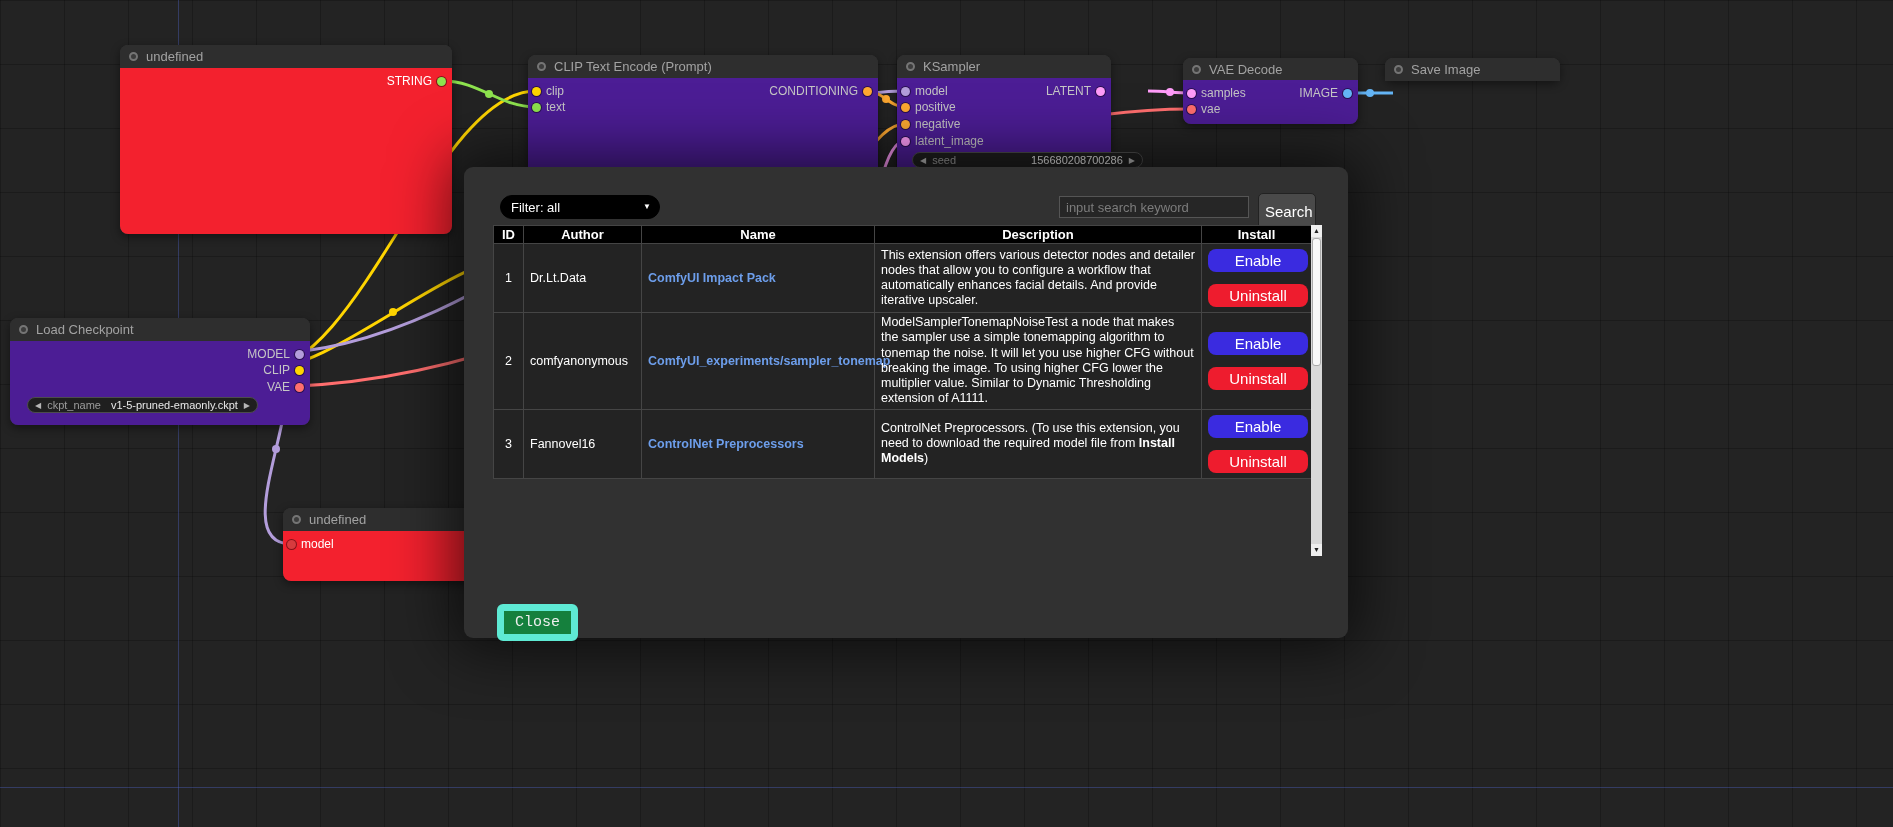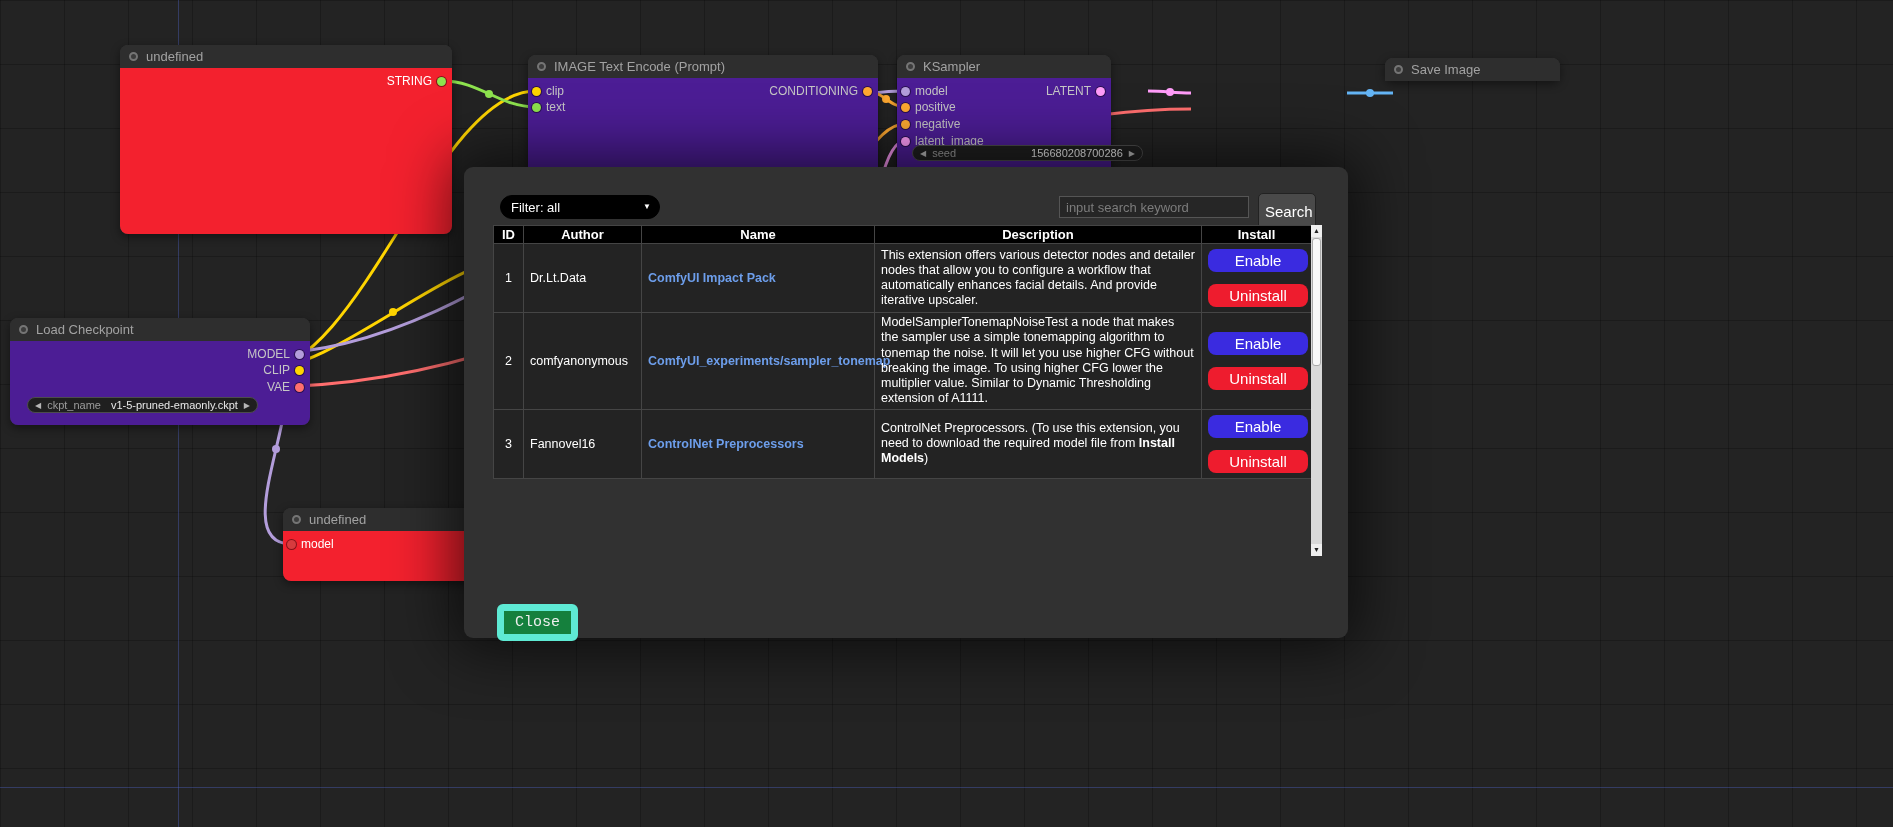--- a/index.html
+++ b/index.html
@@ -98,21 +98,21 @@
       <div class="port out" style="top:6px">
         <span style="color:#fff">STRING</span>
         <i class="pdot" style="background:var(--string)"></i>
       </div>
     </div>
   </div>
 
   <div class="node" style="left:528px;top:55px;width:350px">
     <div class="node-header">
       <span class="collapse-dot"></span>
-      <span class="node-title">IMAGE Text Encode (Prompt)</span>
+      <span class="node-title">CLIP Text Encode (Prompt)</span>
     </div>
     <div class="node-body" style="height:100px">
       <div class="port in" style="top:6px">
         <i class="pdot" style="background:var(--clip)"></i>
         <span>clip</span>
       </div>
       <div class="port in" style="top:22px">
         <i class="pdot" style="background:var(--string)"></i>
         <span>text</span>
       </div>
@@ -142,29 +142,49 @@
         <span>negative</span>
       </div>
       <div class="port in" style="top:56px">
         <i class="pdot" style="background:var(--latent)"></i>
         <span>latent_image</span>
       </div>
       <div class="port out" style="top:6px">
         <span>LATENT</span>
         <i class="pdot" style="background:var(--latent)"></i>
       </div>
-      <div class="widget" style="left:15px;top:67px;width:231px">
+      <div class="widget" style="left:15px;top:74px;width:231px">
         <span class="arr arr-l"></span>
         <span>seed</span>
         <span class="wval">156680208700286</span>
         <span class="arr arr-r"></span>
       </div>
     </div>
   </div>
 
+  <div class="node" style="left:1183px;top:58px;width:175px">
+    <div class="node-header" style="height:22px">
+      <span class="collapse-dot"></span>
+      <span class="node-title">VAE Decode</span>
+    </div>
+    <div class="node-body" style="height:44px">
+      <div class="port in" style="top:6px">
+        <i class="pdot" style="background:var(--latent)"></i>
+        <span>samples</span>
+      </div>
+      <div class="port in" style="top:22px">
+        <i class="pdot" style="background:var(--vae)"></i>
+        <span>vae</span>
+      </div>
+      <div class="port out" style="top:6px">
+        <span>IMAGE</span>
+        <i class="pdot" style="background:var(--image)"></i>
+      </div>
+    </div>
+  </div>
 
   <div class="node" style="left:1385px;top:58px;width:175px">
     <div class="node-header">
       <span class="collapse-dot"></span>
       <span class="node-title">Save Image</span>
     </div>
   </div>
 
   <div class="node" style="left:10px;top:318px;width:300px">
     <div class="node-header">

